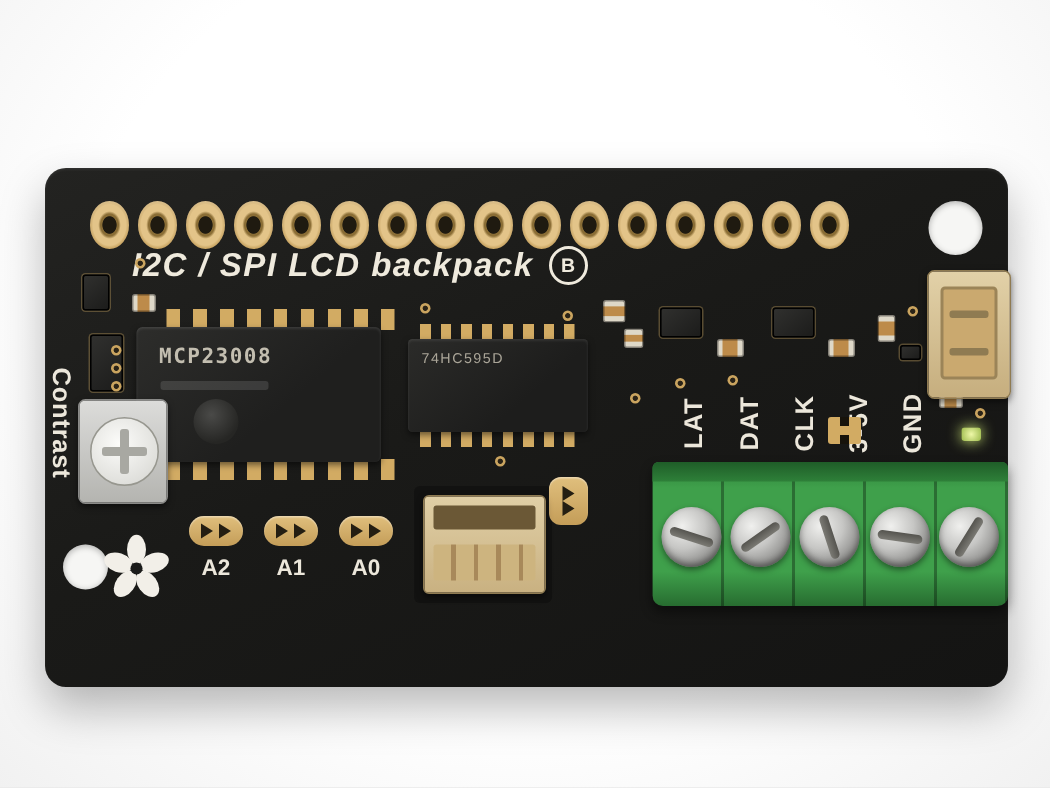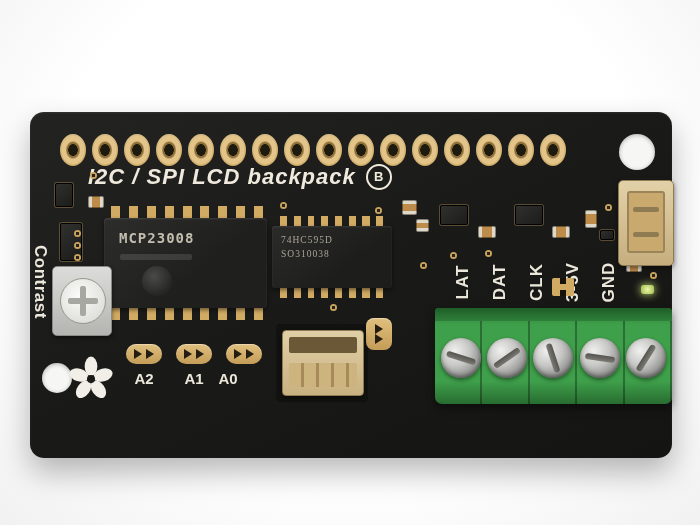--- a/index.html
+++ b/index.html
@@ -23,29 +23,29 @@
   .rev-badge{width:22px;height:22px;border:2px solid #efeadd;border-radius:50%;font-size:13px;font-weight:bold;color:#efeadd;text-align:center;line-height:21px;}
   .vlabel{position:absolute;text-align:center;font-weight:bold;color:#ece7db;}
   .contrast{left:-45px;top:160px;width:110px;height:20px;font-size:17px;letter-spacing:0.5px;transform:rotate(90deg);}
   .tlabel{width:70px;height:20px;line-height:20px;font-size:17px;letter-spacing:1px;transform:rotate(-90deg);top:160px;}
   .tl-0{left:398px;} .tl-1{left:435px;} .tl-2{left:472px;} .tl-3{left:508px;} .tl-4{left:544px;}
 
   
   .dip-pins{position:absolute;height:14px;background:repeating-linear-gradient(90deg,#d2ab63 0 9px,transparent 9px 17.9px);width:152px;}
   .mcp-pins-top{left:81px;top:94px;}
   .mcp-pins-bot{left:81px;top:194px;}
-  .mcp-body{position:absolute;left:74px;top:106px;width:163px;height:90px;background:linear-gradient(140deg,#2d2d2b,#1f1f1e 60%);border-radius:4px;box-shadow:inset 0 1px 2px rgba(255,255,255,0.12), 0 2px 4px rgba(0,0,0,0.5);z-index:2;}
+  .mcp-body{position:absolute;left:61px;top:106px;width:163px;height:90px;background:linear-gradient(140deg,#2d2d2b,#1f1f1e 60%);border-radius:4px;box-shadow:inset 0 1px 2px rgba(255,255,255,0.12), 0 2px 4px rgba(0,0,0,0.5);z-index:2;}
   .mcp-label{position:absolute;left:15px;top:12px;font-family:"DejaVu Sans Mono",monospace;font-size:14px;font-weight:bold;letter-spacing:1px;color:#c3beb0;}
   .mcp-lot{position:absolute;left:16px;top:36px;width:72px;height:6px;background:rgba(255,255,255,0.12);border-radius:2px;}
   .mcp-dimple{position:absolute;left:38px;top:48px;width:30px;height:30px;border-radius:50%;background:radial-gradient(circle at 40% 35%,#4a4a48,#262624 70%);}
   .soic-pins{position:absolute;height:12px;background:repeating-linear-gradient(90deg,#d2ab63 0 7px,transparent 7px 13.75px);width:103px;}
   .hc-pins-top{left:250px;top:104px;}
   .hc-pins-bot{left:250px;top:174px;}
   .hc-body{position:absolute;left:242px;top:114px;width:120px;height:62px;background:linear-gradient(140deg,#2b2b29,#1d1d1c 65%);border-radius:3px;box-shadow:inset 0 1px 2px rgba(255,255,255,0.1), 0 2px 4px rgba(0,0,0,0.5);z-index:2;}
-  .hc-line{font-family:Liberation Serif, serif;font-size:9.5px;color:#aaa598;letter-spacing:1px;line-height:14px;padding-left:9px;}
+  .hc-line{font-family:Liberation Sans, sans-serif;font-size:9.5px;color:#aaa598;letter-spacing:1px;line-height:14px;padding-left:9px;}
   .hc-line:first-child{padding-top:7px;}
 
   
   .trimpot{position:absolute;left:22px;top:154px;width:58px;height:68px;background:linear-gradient(#dcdcda,#b4b4b0);border:1px solid #8a8a88;border-radius:5px;box-shadow:0 2px 4px rgba(0,0,0,0.5);z-index:2;}
   .trimpot-dial{position:absolute;left:7px;top:11px;width:44px;height:44px;border-radius:50%;background:radial-gradient(circle at 42% 38%, #fcfcfa, #dededa 75%, #c2c2be);border:1px solid #97978f;}
   .trimpot-dial::before{content:'';position:absolute;left:7px;top:19px;width:30px;height:6px;background:#a8a8a2;border-radius:2px;}
   .trimpot-dial::after{content:'';position:absolute;left:19px;top:7px;width:6px;height:30px;background:#a8a8a2;border-radius:2px;}
 
   
   .jst{position:absolute;left:588px;top:68px;width:54px;height:84px;background:linear-gradient(#e2d1a8,#c6ae7e);border:1px solid #8f7b52;border-radius:5px;box-shadow:0 2px 5px rgba(0,0,0,0.5);z-index:2;}
@@ -69,21 +69,21 @@
   .screw:nth-child(3)::after{transform:rotate(72deg);}
   .screw:nth-child(4)::after{transform:rotate(8deg);}
   .screw:nth-child(5)::after{transform:rotate(-58deg);}
 
   
   .jump-pad{position:absolute;width:36px;height:20px;background:linear-gradient(#e0bf7d,#c49d58);border-radius:10px;display:flex;align-items:center;justify-content:center;box-shadow:inset 0 1px 1px rgba(255,255,255,0.4);}
   .jp-a2{left:96px;top:232px;} .jp-a1{left:146px;top:232px;} .jp-a0{left:196px;top:232px;}
   .jp-spi{left:336px;top:206px;width:26px;height:32px;border-radius:8px;flex-direction:column;}
   .chev{width:0;height:0;border-top:5px solid transparent;border-bottom:5px solid transparent;border-left:8px solid #241e12;margin:0 2px;}
   .jlabel{position:absolute;width:36px;text-align:center;font-size:15px;font-weight:bold;color:#ece7db;top:258px;}
-  .jl-a2{left:96px;} .jl-a1{left:146px;} .jl-a0{left:180px;text-align:center;}
+  .jl-a2{left:96px;} .jl-a1{left:146px;} .jl-a0{left:196px;text-align:center;}
   .spi-label{position:absolute;left:322px;top:250px;width:80px;text-align:center;font-size:15px;font-weight:bold;color:#ece7db;line-height:17px;}
 
   
   .smd{position:absolute;border-radius:2px;}
   .smd.tan{background:linear-gradient(90deg,#ded8c8 0 3px,#bd8b4a 3px calc(100% - 3px),#ded8c8 calc(100% - 3px));border:1px solid rgba(0,0,0,0.4);}
   .smd.tanv{background:linear-gradient(0deg,#ded8c8 0 3px,#bd8b4a 3px calc(100% - 3px),#ded8c8 calc(100% - 3px));border:1px solid rgba(0,0,0,0.4);}
   .smd.blk{background:linear-gradient(140deg,#30302e,#1c1c1b);border:1px solid #000;box-shadow:0 0 0 1px rgba(210,171,99,0.35);}
   .via{position:absolute;width:7px;height:7px;border-radius:50%;background:radial-gradient(circle,#2a2317 0 1.5px,#caa45f 2px);}
   .hjump{position:absolute;left:522px;top:166px;width:22px;height:18px;background:linear-gradient(90deg,#d2ab63 0 8px,#17130b 8px 14px,#d2ab63 14px);border-radius:2px;}
   .hjump::after{content:'';position:absolute;left:6px;right:6px;top:6px;height:6px;background:#d2ab63;}
@@ -130,21 +130,20 @@
     <div class="mcp-body">
       <div class="mcp-label">MCP23008</div>
       <div class="mcp-lot"></div>
       <div class="mcp-dimple"></div>
     </div>
 
     <div class="soic-pins hc-pins-top"></div>
     <div class="soic-pins hc-pins-bot"></div>
     <div class="hc-body">
       <div class="hc-line">74HC595D</div>
-      <div class="hc-line">SO310038</div>
     </div>
 
     <div class="trimpot">
       <div class="trimpot-dial"></div>
     </div>
 
     <div class="jst">
       <div class="jst-slot"></div>
     </div>
     <div class="fpc-base"></div>

